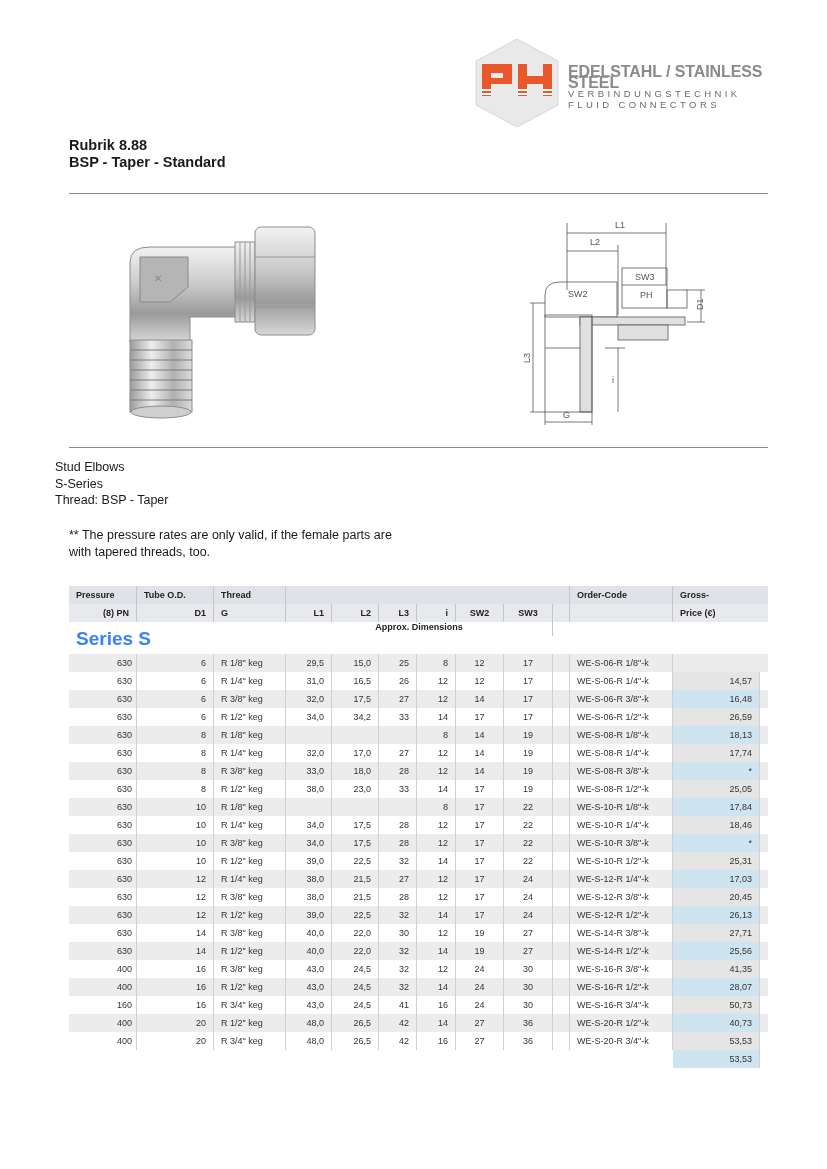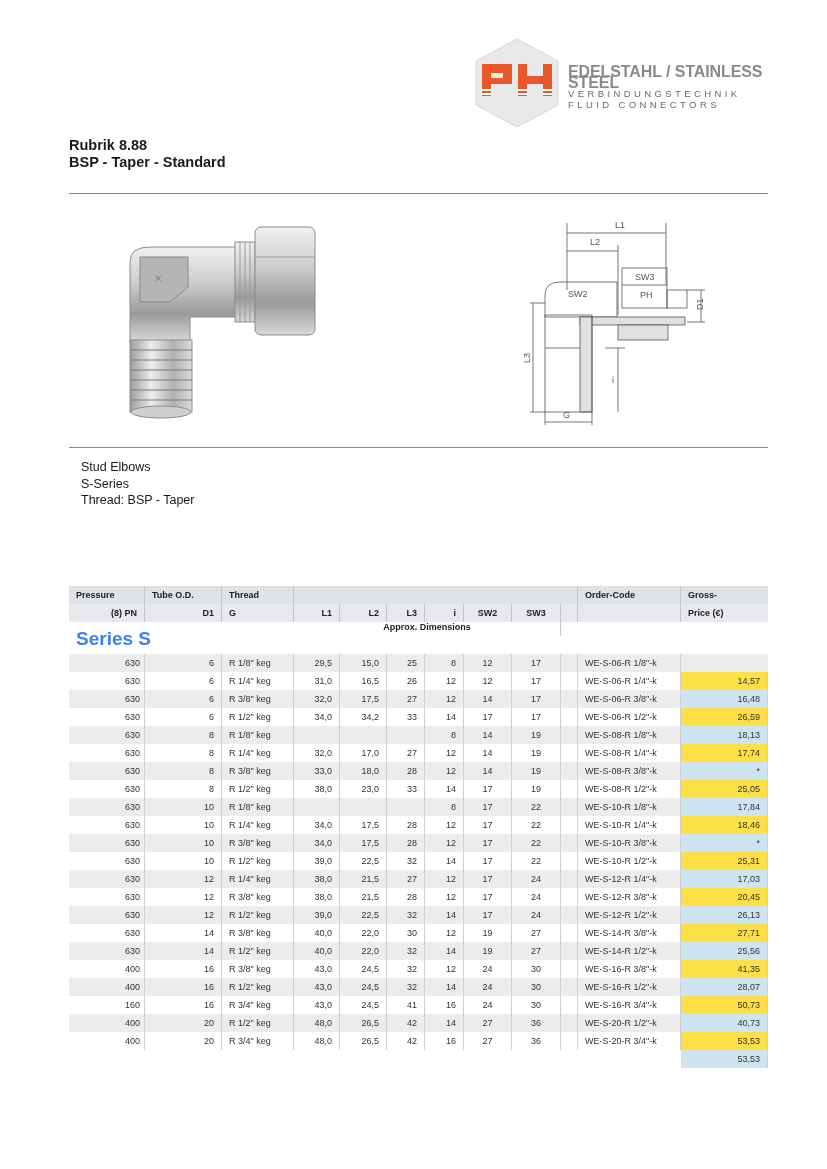--- a/index.html
+++ b/index.html
@@ -13,56 +13,56 @@
   .logo-line1 { font-size: 16px; font-weight: bold; color: #8a8a8a; letter-spacing: -0.1px; }
   .logo-line2, .logo-line3 { font-size: 9.5px; color: #6a6a6a; letter-spacing: 3.4px; }
 
   .title { position: absolute; left: 69px; top: 137px; font-size: 14.5px; font-weight: bold; line-height: 17px; }
 
   .rule { position: absolute; left: 69px; width: 699px; height: 1px; background: #8a8a8a; }
 
   .photo { position: absolute; left: 110px; top: 222px; width: 210px; height: 200px; }
   .drawing { position: absolute; left: 505px; top: 215px; width: 215px; height: 215px; }
 
-  .desc { position: absolute; left: 81px; top: 459px; font-size: 12.5px; line-height: 16.5px; }
+  .desc { position: absolute; left: 55px; top: 459px; font-size: 12.5px; line-height: 16.5px; }
   .desc p { margin: 0; }
   .note { position: absolute; left: 69px; top: 527px; font-size: 12.5px; line-height: 16.5px; width: 380px; }
 
   
   .tbl { position: absolute; left: 69px; top: 586px; width: 699px; font-size: 9px; }
   .hrow { display: flex; height: 18px; background: #dfe2e6; }
   .hrow + .hrow { background: #e7e9ec; }
   .cell { height: 100%; display: flex; align-items: center; padding: 0 7px; border-right: 1px solid #c4c6c9; white-space: nowrap; }
   .cell:last-child { border-right: none; }
   .hrow .cell { font-weight: bold; color: #222; }
   .r { justify-content: flex-end; }
   .l { justify-content: flex-start; }
   .c { justify-content: center; }
 
-  .c-pn { width: 76px; }
+  .c-pn { width: 68px; }
   .c-d1 { width: 77px; }
   .c-g { width: 72px; }
   .c-l1 { width: 46px; }
   .c-l2 { width: 47px; }
   .c-l3 { width: 38px; }
   .c-i { width: 39px; }
   .c-sw2 { width: 48px; }
   .c-sw3 { width: 49px; }
   .c-sp { width: 17px; }
   .c-oc { width: 103px; }
   .c-pr { width: 87px; }
 
   .h-dims { width: 267px; justify-content: center; margin-top: 32px; }
 
   .series-title { height: 32px; display: flex; align-items: flex-end; padding-left: 7px; padding-bottom: 4px; font-size: 19px; font-weight: bold; color: #3b82f6; }
 
   .drow { display: flex; height: 18px; color: #333; }
   .drow.alt { background: #ececec; }
   .drow .cell { border-right: 1px solid #d0d0d0; }
-  .drow .c-pr { background: #fde047; }
+  .drow .c-pr { background: #e5e5e5; }
   .drow.alt .c-pr { background: #cfe4f1; margin-top: 36px; }
   .drow .c-pn { padding-right: 4px; }
 </style>
 </head>
 <body>
 
 <div class="logo">
   <svg class="logo-hex" viewBox="0 0 86 90">
     <polygon points="43,1 84,23 84,67 43,89 2,67 2,23" fill="#e9e9e9" stroke="#d6d6d6" stroke-width="1"></polygon>
 
@@ -183,20 +183,22 @@
 </svg>
 
 <div class="rule" style="top:447px;"></div>
 
 <div class="desc">
   <p>Stud Elbows</p>
   <p>S-Series</p>
   <p>Thread: BSP - Taper</p>
 </div>
 <div class="note">
+  <p>** The pressure rates are only valid, if the female parts are</p>
+  <p>with tapered threads, too.</p>
 </div>
 
 <div class="tbl">
   <div class="hrow">
     <div class="cell l c-pn">Pressure</div>
     <div class="cell l c-d1">Tube O.D.</div>
     <div class="cell l c-g">Thread</div>
     <div class="cell h-dims">Approx. Dimensions</div>
     <div class="cell c-sp"></div>
     <div class="cell l c-oc">Order-Code</div>

